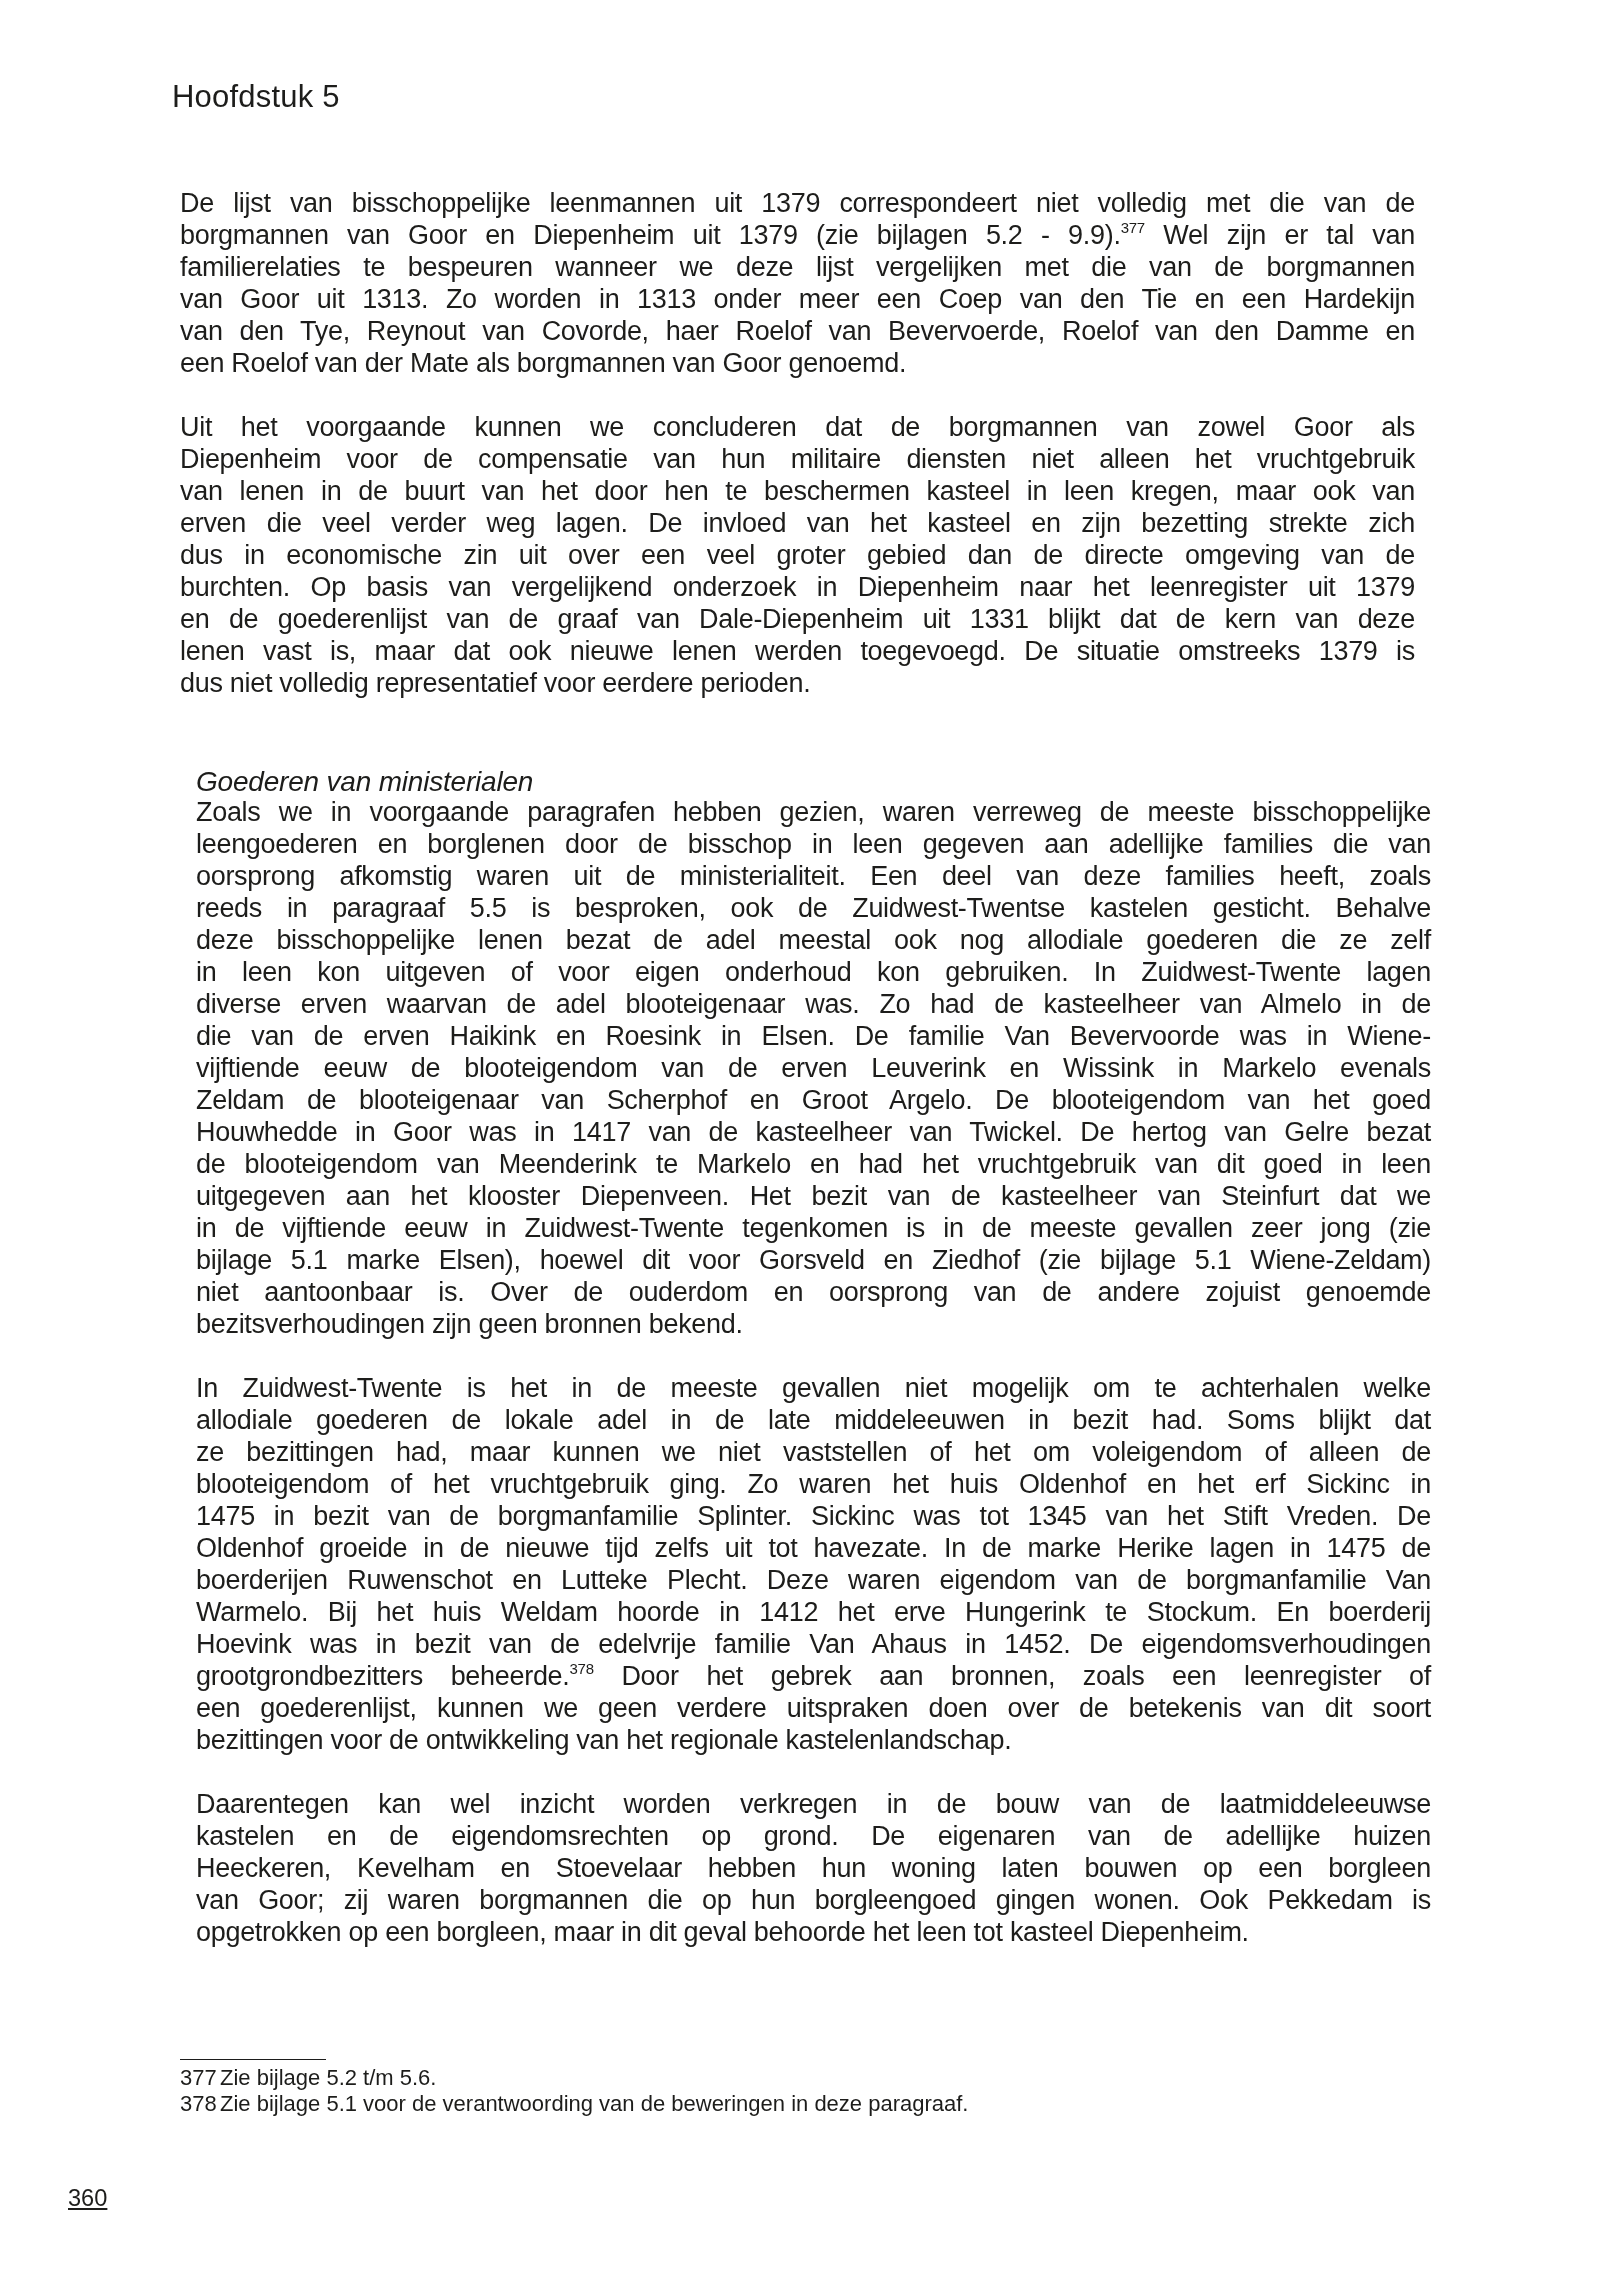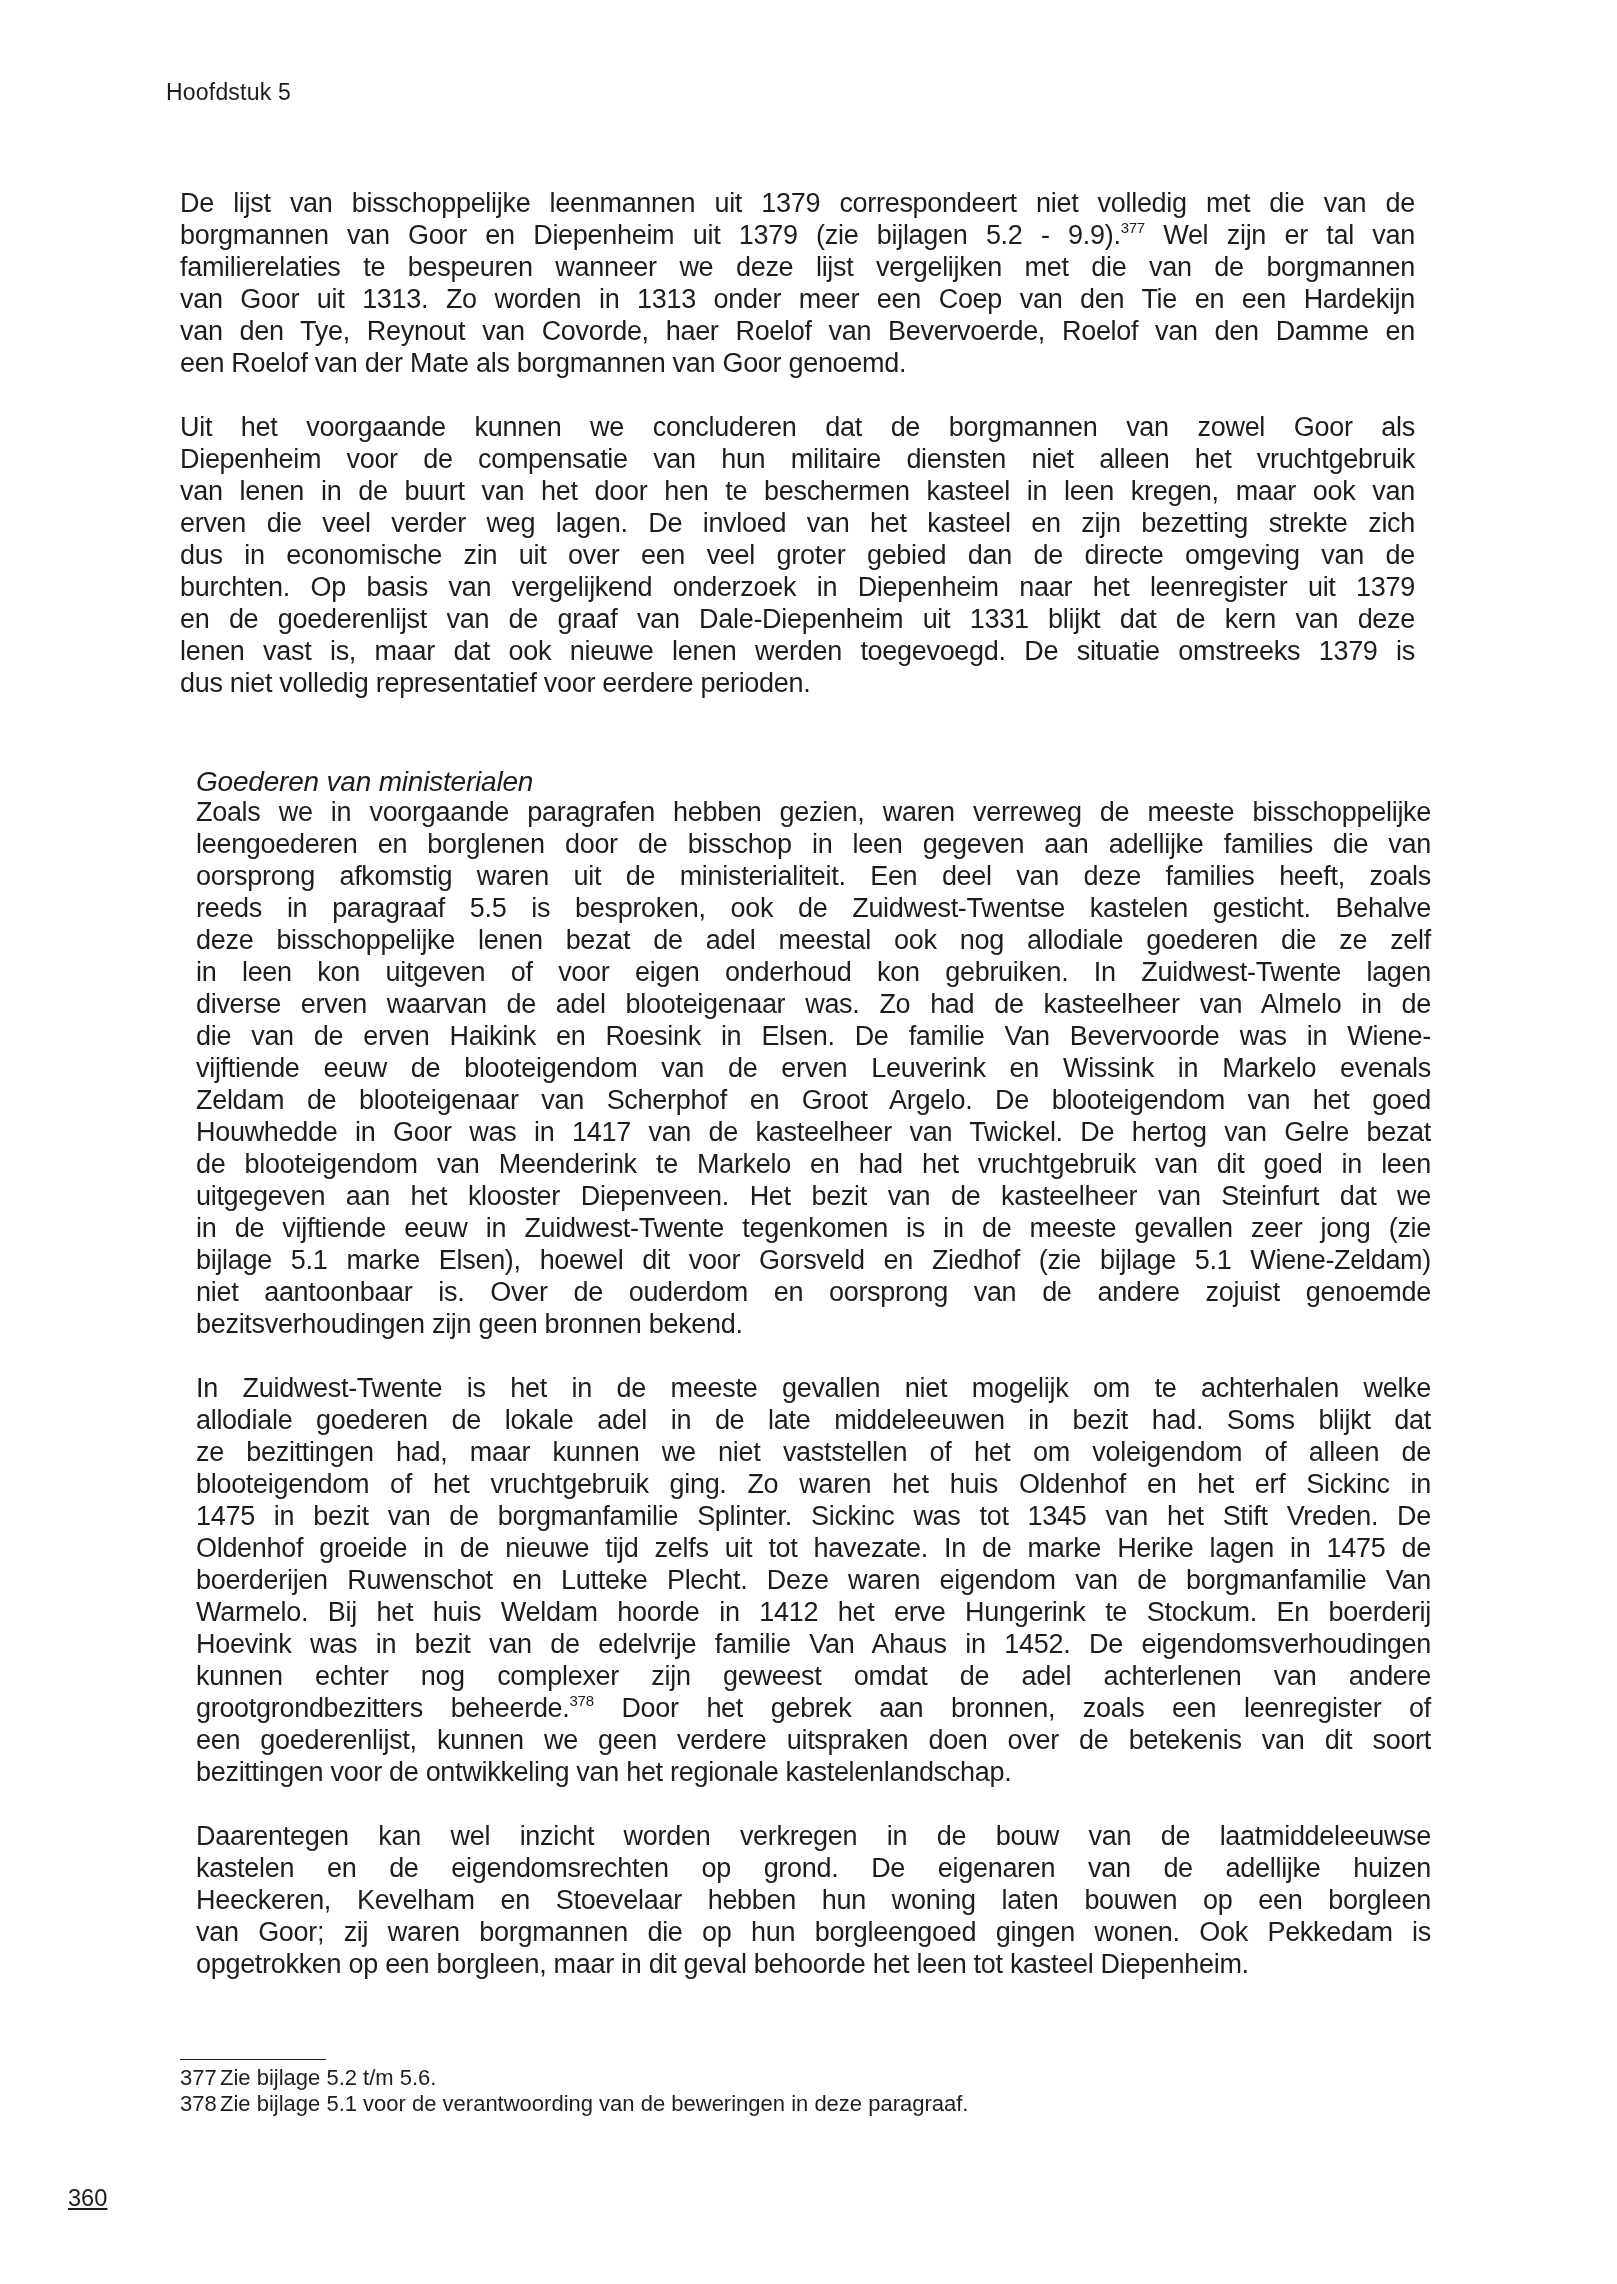--- a/index.html
+++ b/index.html
@@ -1,18 +1,18 @@
 <!DOCTYPE html>
 <html style="font-size:12px"><head>
 <meta charset="utf-8">
 <style>
   html, body { margin: 0; padding: 0; background: #ffffff; }
   body { width: 1618px; height: 2284px; position: relative; overflow: hidden;
          font-family: "Liberation Sans", "DejaVu Sans", sans-serif; color: #1d1d1b; }
-  .running-head { position: absolute; left: 166px; top: 79px; font-size: 23px; letter-spacing: 0.2px; }
+  .running-head { position: absolute; left: 172px; top: 79px; font-size: 31px; letter-spacing: 0.2px; }
   .text-block { position: absolute; left: 180px; width: 1235px; }
   .line { display: block; font-size: 27px; line-height: 32px; height: 32px; white-space: nowrap;
           text-align: justify; text-align-last: justify; letter-spacing: -0.3px; }
   .line.last { text-align-last: left; }
   .para { margin-bottom: 32px; }
   .para.tight { margin-bottom: 0; }
   sup { font-size: 15px; line-height: 0; vertical-align: 10.7px; }
   .subheading { font-style: italic; font-size: 28px; line-height: 32px; height: 30px; letter-spacing: -0.2px; }
   .footnote-rule { position: absolute; left: 180px; top: 2059px; width: 146px; border-top: 1.5px solid #1d1d1b; }
   .footnotes { position: absolute; left: 180px; top: 2065px; font-size: 22px; line-height: 26px; }
@@ -75,21 +75,20 @@
   <div class="para">
     <span class="line">In Zuidwest-Twente is het in de meeste gevallen niet mogelijk om te achterhalen welke</span>
     <span class="line">allodiale goederen de lokale adel in de late middeleeuwen in bezit had. Soms blijkt dat</span>
     <span class="line">ze bezittingen had, maar kunnen we niet vaststellen of het om voleigendom of alleen de</span>
     <span class="line">blooteigendom of het vruchtgebruik ging. Zo waren het huis Oldenhof en het erf Sickinc in</span>
     <span class="line">1475 in bezit van de borgmanfamilie Splinter. Sickinc was tot 1345 van het Stift Vreden. De</span>
     <span class="line">Oldenhof groeide in de nieuwe tijd zelfs uit tot havezate. In de marke Herike lagen in 1475 de</span>
     <span class="line">boerderijen Ruwenschot en Lutteke Plecht. Deze waren eigendom van de borgmanfamilie Van</span>
     <span class="line">Warmelo. Bij het huis Weldam hoorde in 1412 het erve Hungerink te Stockum. En boerderij</span>
     <span class="line">Hoevink was in bezit van de edelvrije familie Van Ahaus in 1452. De eigendomsverhoudingen</span>
-    <span class="line">kunnen echter nog complexer zijn geweest omdat de adel achterlenen van andere</span>
     <span class="line"><span>grootgrondbezitters beheerde.</span><sup>378</sup><span> Door het gebrek aan bronnen, zoals een leenregister of</span></span>
     <span class="line">een goederenlijst, kunnen we geen verdere uitspraken doen over de betekenis van dit soort</span>
     <span class="line last">bezittingen voor de ontwikkeling van het regionale kastelenlandschap.</span>
   </div>
 
   <div class="para tight">
     <span class="line">Daarentegen kan wel inzicht worden verkregen in de bouw van de laatmiddeleeuwse</span>
     <span class="line">kastelen en de eigendomsrechten op grond. De eigenaren van de adellijke huizen</span>
     <span class="line">Heeckeren, Kevelham en Stoevelaar hebben hun woning laten bouwen op een borgleen</span>
     <span class="line">van Goor; zij waren borgmannen die op hun borgleengoed gingen wonen. Ook Pekkedam is</span>

